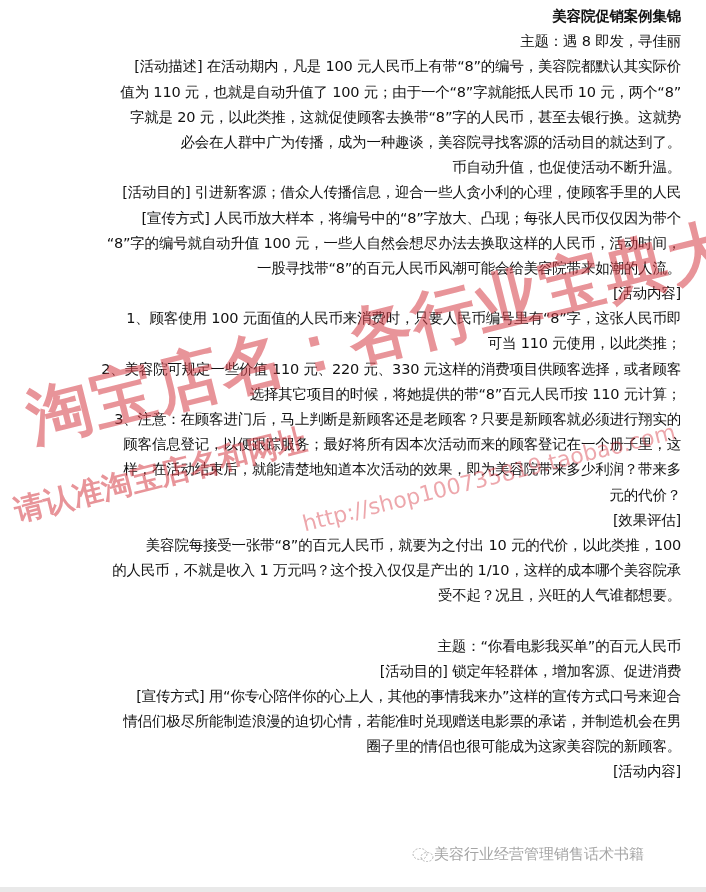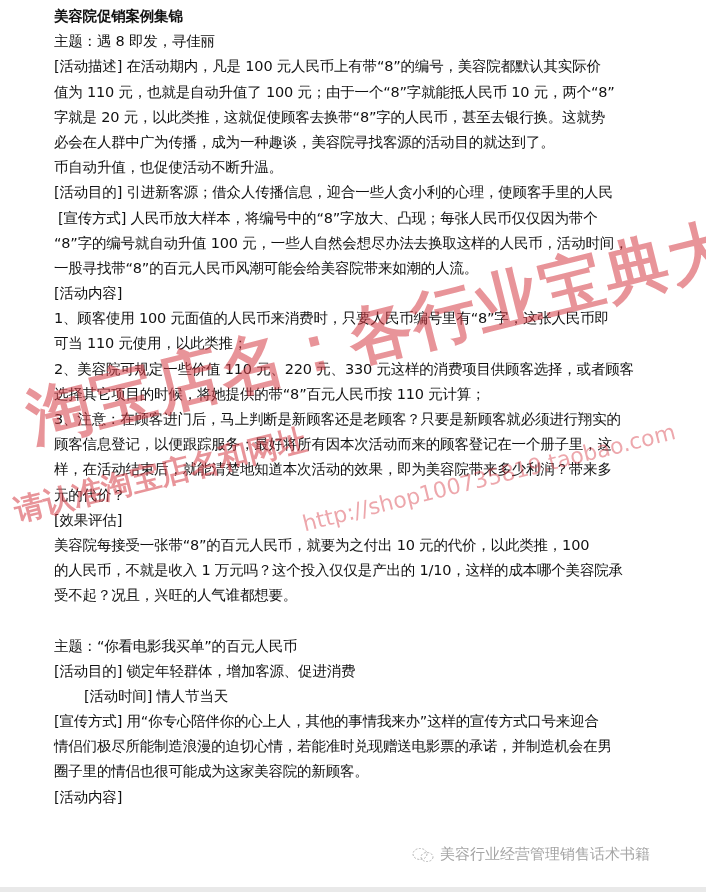--- a/index.html
+++ b/index.html
@@ -1,29 +1,29 @@
 <!DOCTYPE html>
 <html><head>
 <meta charset="utf-8">
 <style>
   html, body { margin: 0; padding: 0; background: #ffffff; }
   body { width: 706px; height: 892px; overflow: hidden; position: relative;
          font-family: "DejaVu Sans", sans-serif; color: #111; }
-  .doc { position: absolute; left: 54px; top: 4px; width: 600px; }
+  .doc { position: absolute; left: 81px; top: 4px; width: 600px; text-align: right; }
   .line { font-size: 14.5px; line-height: 25.2px; height: 25.2px; white-space: nowrap; letter-spacing: -0.2px; }
   .title { font-weight: bold; font-size: 14.5px; }
   .indent1 { padding-left: 4px; }
   .indent2 { padding-left: 30px; }
   .gap { height: 25px; }
   .wm { position: absolute; font-family: "DejaVu Sans", sans-serif; font-weight: bold;
         color: rgba(214, 60, 70, 0.55); white-space: nowrap; pointer-events: none; }
   .wm1 { left: 18px; top: 378px; font-size: 64px; transform: rotate(-14deg); transform-origin: left top; letter-spacing: 2px; }
   .wm2 { left: 10px; top: 492px; font-size: 30px; transform: rotate(-14deg); transform-origin: left top; }
   .wm3 { left: 300px; top: 512px; font-size: 22px; font-weight: normal; transform: rotate(-14deg); transform-origin: left top; color: rgba(214, 60, 70, 0.45); }
-  .footer-brand { position: absolute; left: 412px; top: 845px; display: flex; align-items: center; gap: 6px; color: #a5a5a5; font-size: 15px; }
+  .footer-brand { position: absolute; left: 412px; top: 845px; display: flex; align-items: center; color: #a5a5a5; font-size: 15px; }
   .wechat-icon { width: 22px; height: 16px; }
   .bottom-bar { position: absolute; left: 0; right: 0; bottom: 0; height: 5px; background: #e9e9e9; }
 </style>
 </head>
 <body>
 
 <div class="doc">
   <div class="line title">美容院促销案例集锦</div>
   <div class="line">主题：遇 8 即发，寻佳丽</div>
 
@@ -61,21 +61,20 @@
   <div>
     <div class="line">美容院每接受一张带“8”的百元人民币，就要为之付出 10 元的代价，以此类推，100</div>
     <div class="line">的人民币，不就是收入 1 万元吗？这个投入仅仅是产出的 1/10，这样的成本哪个美容院承</div>
     <div class="line">受不起？况且，兴旺的人气谁都想要。</div>
   </div>
 
   <div class="gap"></div>
 
   <div class="line">主题：“你看电影我买单”的百元人民币</div>
   <div class="line">[活动目的] 锁定年轻群体，增加客源、促进消费</div>
-  <div class="line indent2">[活动时间] 情人节当天</div>
   <div>
     <div class="line">[宣传方式] 用“你专心陪伴你的心上人，其他的事情我来办”这样的宣传方式口号来迎合</div>
     <div class="line">情侣们极尽所能制造浪漫的迫切心情，若能准时兑现赠送电影票的承诺，并制造机会在男</div>
     <div class="line">圈子里的情侣也很可能成为这家美容院的新顾客。</div>
   </div>
   <div class="line">[活动内容]</div>
 </div>
 
 <div class="wm wm1">淘宝店名：各行业宝典大全</div>
 <div class="wm wm2">请认准淘宝店名和网址</div>

